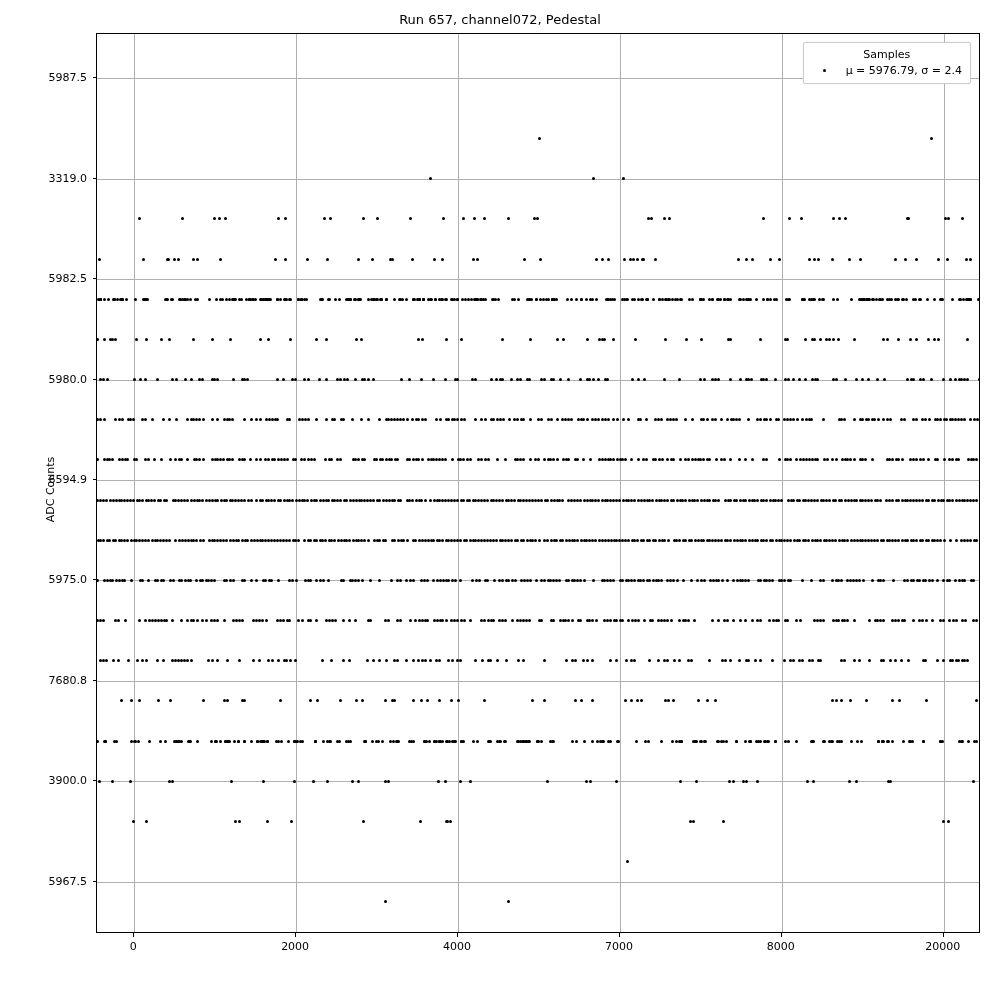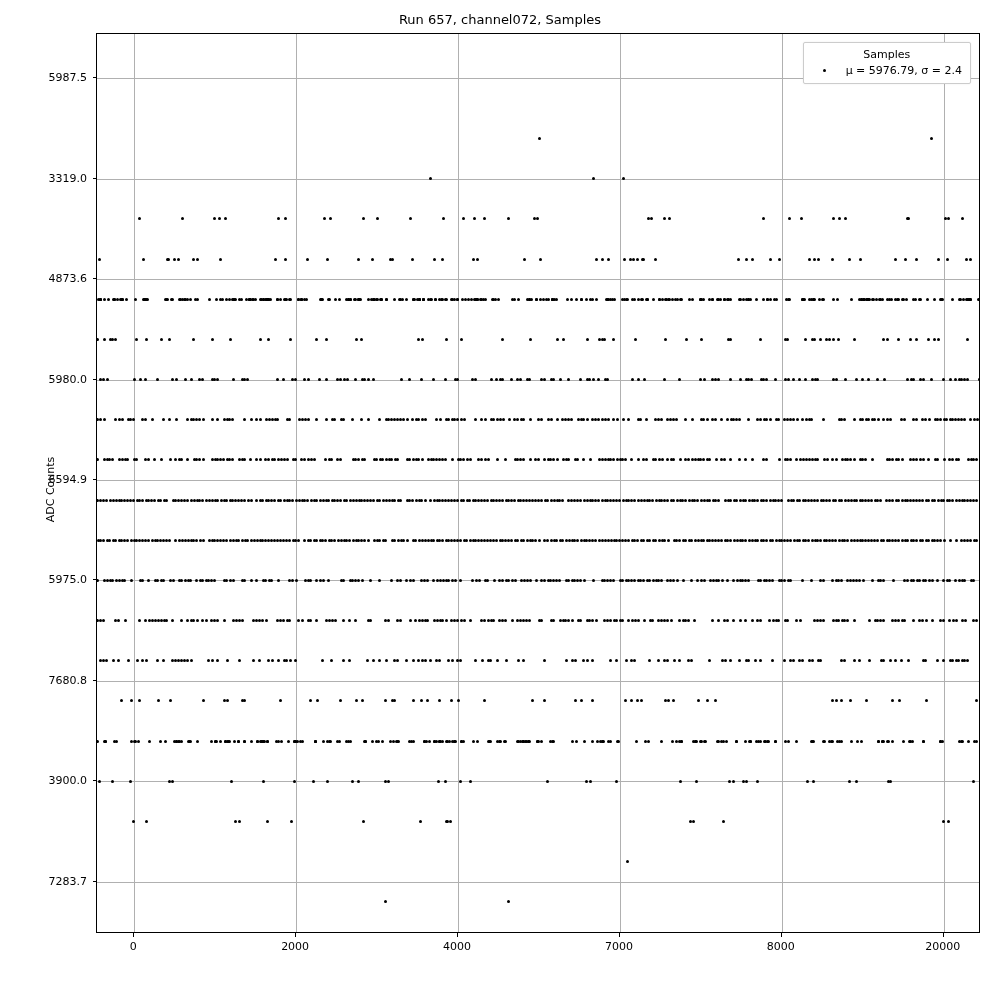--- a/index.html
+++ b/index.html
@@ -141,21 +141,21 @@
     font-size: 11px;
     color: #000000;
     white-space: nowrap;
   }
 </style>
 </head>
 <body>
 
 <div id="figure">
 
-  <div id="plot-title">Run 657, channel072, Samples</div>
+  <div id="plot-title">Run 657, channel072, Pedestal</div>
 
   <div id="axes">
     <div id="gridlines">
         <div class="gridline-v" style="left: 37.24px;"></div>
         <div class="gridline-v" style="left: 199.14px;"></div>
         <div class="gridline-v" style="left: 361.05px;"></div>
         <div class="gridline-v" style="left: 522.95px;"></div>
         <div class="gridline-v" style="left: 684.86px;"></div>
         <div class="gridline-v" style="left: 846.76px;"></div>
         <div class="gridline-h" style="top: 847.77px;"></div>
@@ -2574,33 +2574,33 @@
       <div class="xticklabel" style="left: 295.14px;">2000</div>
       <div class="tick-v" style="left: 457.05px;"></div>
       <div class="xticklabel" style="left: 457.05px;">4000</div>
       <div class="tick-v" style="left: 618.95px;"></div>
       <div class="xticklabel" style="left: 618.95px;">7000</div>
       <div class="tick-v" style="left: 780.86px;"></div>
       <div class="xticklabel" style="left: 780.86px;">8000</div>
       <div class="tick-v" style="left: 942.76px;"></div>
       <div class="xticklabel" style="left: 942.76px;">20000</div>
       <div class="tick-h" style="top: 880.77px;"></div>
-      <div class="yticklabel" style="top: 880.77px;">7283.7</div>
+      <div class="yticklabel" style="top: 880.77px;">5967.5</div>
       <div class="tick-h" style="top: 780.32px;"></div>
       <div class="yticklabel" style="top: 780.32px;">3900.0</div>
       <div class="tick-h" style="top: 679.87px;"></div>
       <div class="yticklabel" style="top: 679.87px;">7680.8</div>
       <div class="tick-h" style="top: 579.43px;"></div>
       <div class="yticklabel" style="top: 579.43px;">5975.0</div>
       <div class="tick-h" style="top: 478.98px;"></div>
       <div class="yticklabel" style="top: 478.98px;">6594.9</div>
       <div class="tick-h" style="top: 378.54px;"></div>
       <div class="yticklabel" style="top: 378.54px;">5980.0</div>
       <div class="tick-h" style="top: 278.09px;"></div>
-      <div class="yticklabel" style="top: 278.09px;">4873.6</div>
+      <div class="yticklabel" style="top: 278.09px;">5982.5</div>
       <div class="tick-h" style="top: 177.64px;"></div>
       <div class="yticklabel" style="top: 177.64px;">3319.0</div>
       <div class="tick-h" style="top: 77.2px;"></div>
       <div class="yticklabel" style="top: 77.2px;">5987.5</div>
     </div>
 
   <div id="ylabel">ADC Counts</div>
 
 </div>
 

